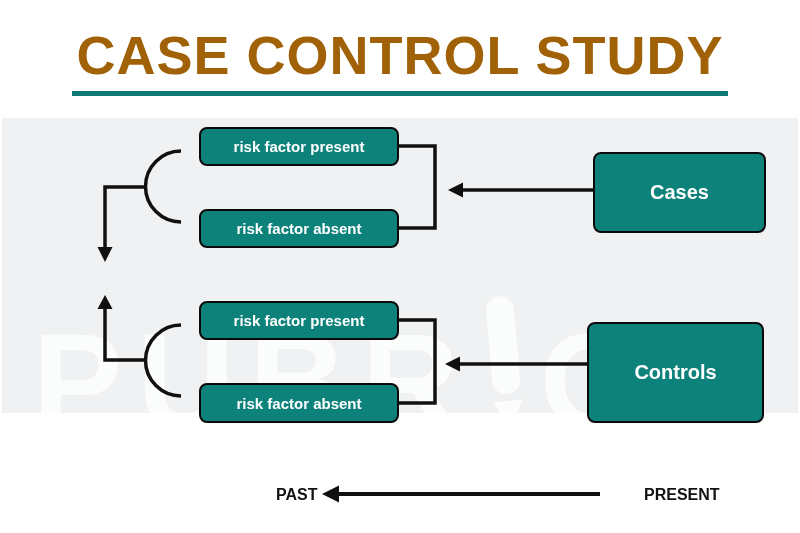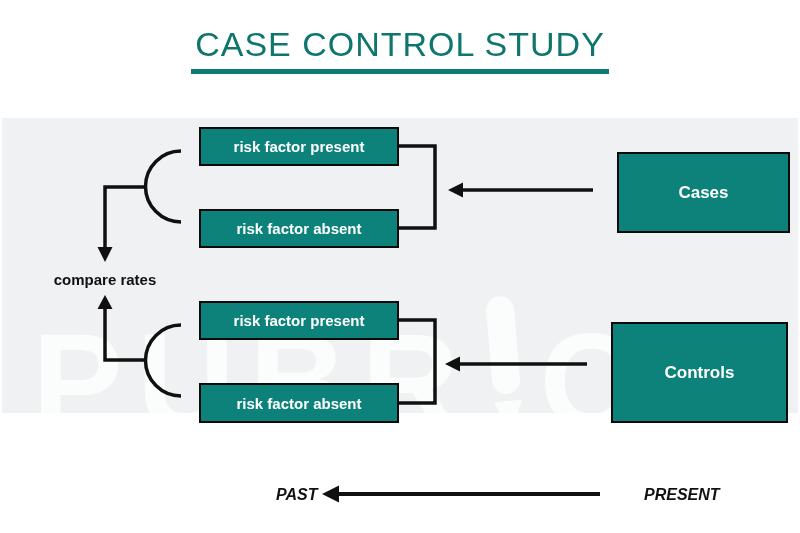--- a/index.html
+++ b/index.html
@@ -3,22 +3,22 @@
 <meta charset="utf-8">
 <style>
   html,body{margin:0;padding:0;background:#ffffff;}
   .stage{
     position:relative;width:800px;height:533px;background:#ffffff;
     font-family:"Liberation Sans",sans-serif;overflow:hidden;
   }
   
   .title-wrap{position:absolute;top:26px;left:0;right:0;text-align:center;}
   .title{
-    display:inline-block;font-size:34px;font-weight:400;letter-spacing:1px;
-    color:#0f766e;border-bottom:5px solid #0e7a73;padding:0 4px 6px 4px;line-height:1.1;
+    display:inline-block;font-size:54px;font-weight:700;letter-spacing:1px;
+    color:#a16207;border-bottom:5px solid #0e7a73;padding:0 4px 6px 4px;line-height:1.1;
   }
   
   .panel{position:absolute;left:2px;top:118px;width:796px;height:295px;background:#f0f1f2;}
   .wm-brand{
     position:absolute;left:30px;right:34px;top:188px;height:150px;
     display:flex;justify-content:space-between;align-items:center;
     color:rgba(255,255,255,0.75);font-weight:bold;font-size:136px;line-height:1;
     letter-spacing:14px;user-select:none;pointer-events:none;
   }
   .wm-tagline{
@@ -27,30 +27,30 @@
     letter-spacing:1px;user-select:none;pointer-events:none;
   }
   .pencil{transform:rotate(-5deg);margin-top:-6px;}
   
   .connectors{position:absolute;left:0;top:0;width:800px;height:533px;}
   .connectors path{fill:none;stroke:#101010;stroke-width:3.5px;}
   .connectors polygon{fill:#101010;stroke:none;}
   .connectors .thick{stroke-width:4px;}
   
   .tbox{
-    position:absolute;background:#0d827b;border:2.5px solid #0a0a0a;border-radius:0;
+    position:absolute;background:#0d827b;border:2.5px solid #0a0a0a;border-radius:8px;
     display:flex;align-items:center;justify-content:center;
     color:#ffffff;font-weight:bold;font-size:15px;box-sizing:border-box;
   }
-  .tbox.big{font-size:17px;margin-left:24px;}
+  .tbox.big{font-size:20px;}
   
   .lbl{
     position:absolute;color:#111111;font-weight:bold;font-size:15px;line-height:18px;
   }
-  .lbl.timeline{font-size:16px;font-style:italic;}
+  .lbl.timeline{font-size:16px;}
   .compare{left:25px;top:271px;width:160px;text-align:center;}
 </style>
 </head>
 <body>
 
 <div class="stage">
 
   <div class="title-wrap">
     <span class="title">CASE CONTROL STUDY</span>
   </div>
@@ -106,18 +106,17 @@
   <div class="tbox" style="left:199px;top:301px;width:200px;height:39px">
     <span>risk factor present</span>
   </div>
   <div class="tbox" style="left:199px;top:383px;width:200px;height:40px">
     <span>risk factor absent</span>
   </div>
   <div class="tbox big" style="left:587px;top:322px;width:177px;height:101px">
     <span>Controls</span>
   </div>
 
-  <div class="lbl compare">compare rates</div>
 
   <div class="lbl timeline" style="left:276px;top:486px">PAST</div>
   <div class="lbl timeline" style="left:644px;top:486px">PRESENT</div>
 
 </div>
 
 </body></html>

